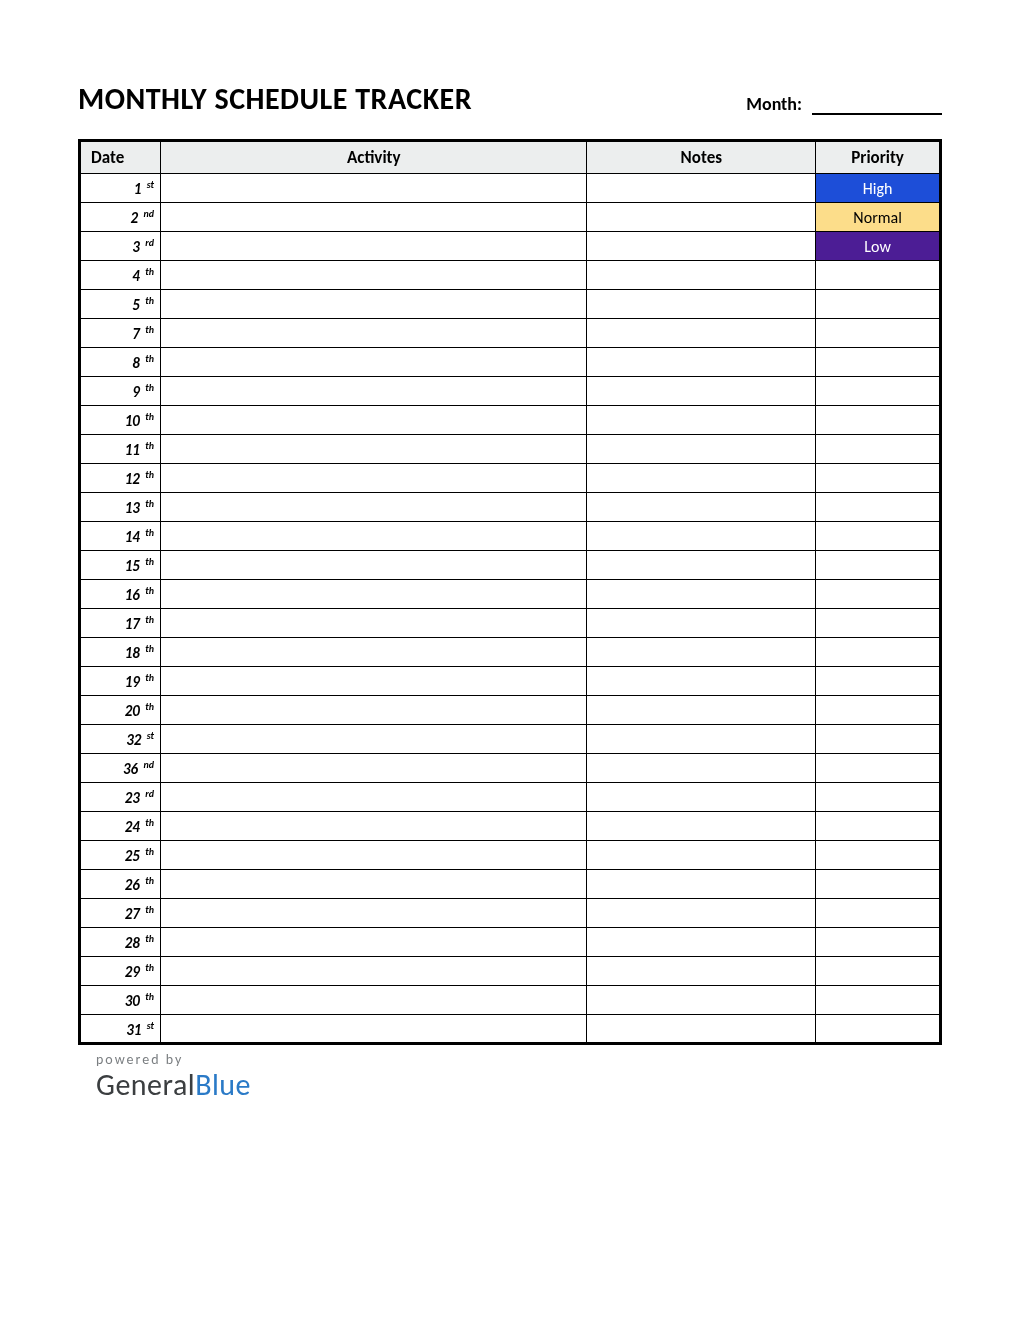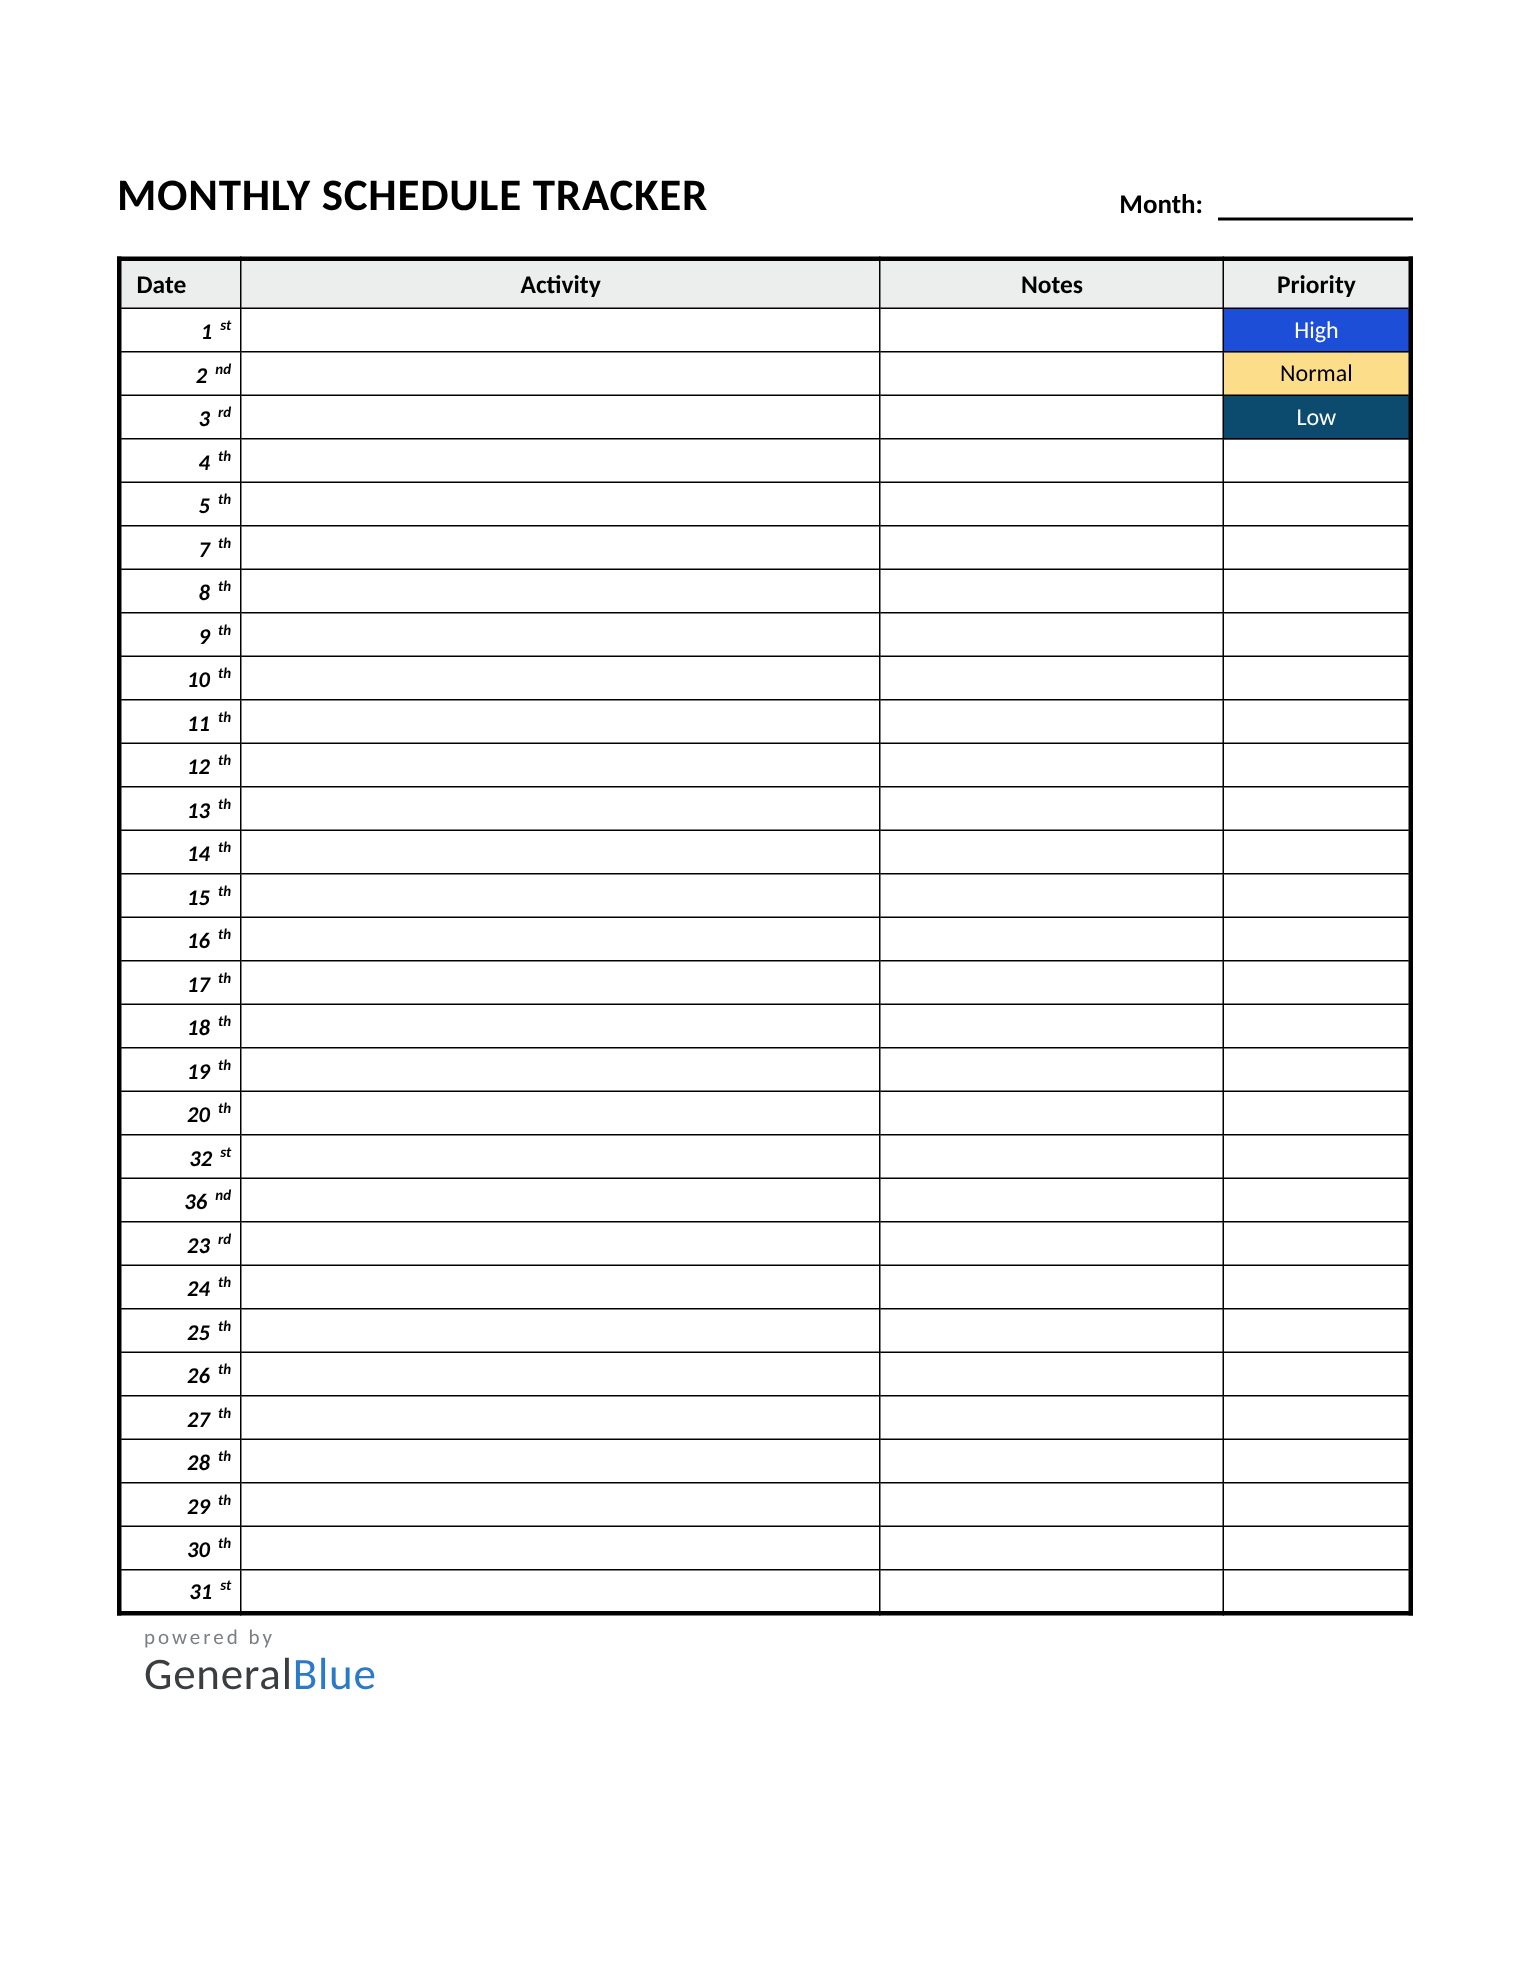--- a/index.html
+++ b/index.html
@@ -14,21 +14,20 @@
     width: 1020px;
     height: 1320px;
     padding: 80px 78px 40px 78px;
     position: relative;
   }
   .header-row {
     display: flex;
     align-items: flex-end;
     justify-content: space-between;
     margin-bottom: 22px;
-    margin-top: 32px;
   }
   .title {
     font-size: 30px;
     font-weight: 800;
     letter-spacing: 0.5px;
     color: #000;
   }
   .month-group {
     display: flex;
     align-items: flex-end;
@@ -97,21 +96,21 @@
     height: 100%;
   }
   td.priority-cell {
     text-align: center;
     font-size: 16px;
     font-weight: 400;
     padding: 0;
   }
   .prio-high   { background: #1d4ed8; color: #fff; }
   .prio-normal { background: #fcdd8a; color: #000; }
-  .prio-low    { background: #0c4a6e; color: #fff; }
+  .prio-low    { background: #4c1d95; color: #fff; }
   .footer {
     margin-top: 6px;
     margin-left: 18px;
   }
   .powered {
     font-size: 14px;
     color: #7b7f82;
     letter-spacing: 2px;
     margin-bottom: -2px;
   }

